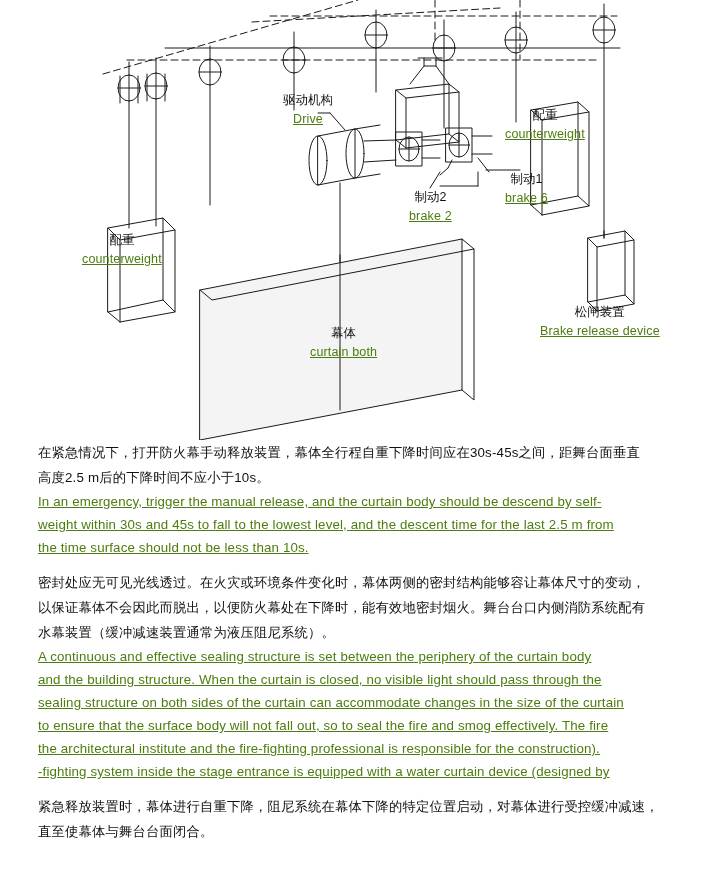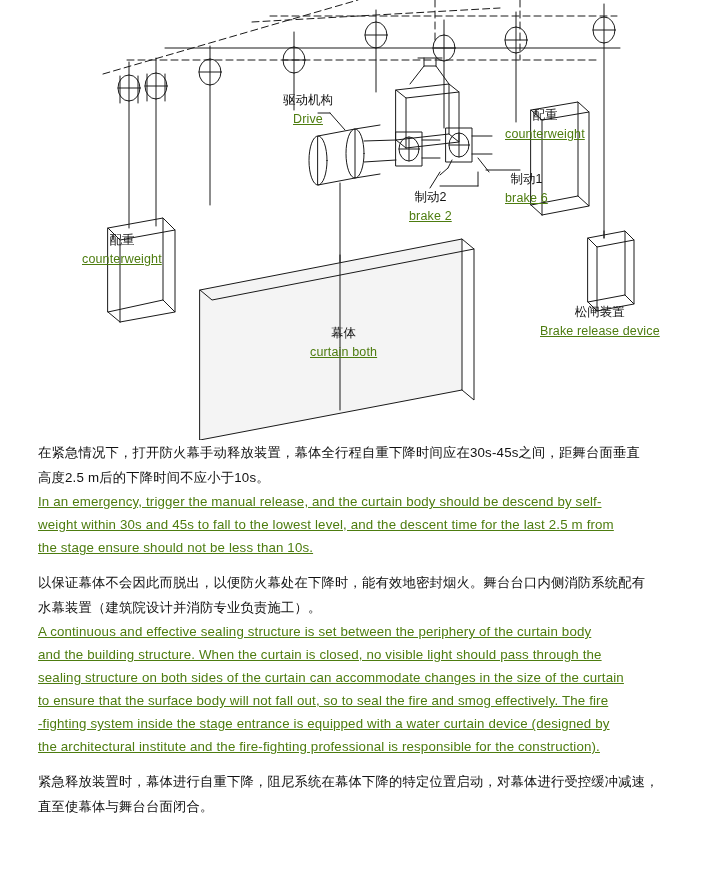--- a/index.html
+++ b/index.html
@@ -267,34 +267,35 @@
     </div>
   </div>
 
   <div id="textbody">
 
     <div>
       <p class="zh">在紧急情况下，打开防火幕手动释放装置，幕体全行程自重下降时间应在30s-45s之间，距舞台面垂直</p>
       <p class="zh">高度2.5 m后的下降时间不应小于10s。</p>
       <p class="en">In an emergency, trigger the manual release, and the curtain body should be descend by self-</p>
       <p class="en">weight within 30s and 45s to fall to the lowest level, and the descent time for the last 2.5 m from</p>
-      <p class="en"> the stage ensure should not be less than 10s.</p>
+      <p class="en"> the time surface should not be less than 10s.</p>
     </div>
 
     <div class="para-gap"></div>
 
     <div>
+      <p class="zh">密封处应无可见光线透过。在火灾或环境条件变化时，幕体两侧的密封结构能够容让幕体尺寸的变动，</p>
       <p class="zh">以保证幕体不会因此而脱出，以便防火幕处在下降时，能有效地密封烟火。舞台台口内侧消防系统配有</p>
-      <p class="zh">水幕装置（建筑院设计并消防专业负责施工）。</p>
+      <p class="zh">水幕装置（缓冲减速装置通常为液压阻尼系统）。</p>
       <p class="en">A continuous and effective sealing structure is set between the periphery of the curtain body</p>
       <p class="en">and the building structure. When the curtain is closed, no visible light should pass through the</p>
       <p class="en">sealing structure on both sides of the curtain can accommodate changes in the size of the curtain</p>
       <p class="en"> to ensure that the surface body will not fall out, so to seal the fire and smog effectively. The fire</p>
+      <p class="en"> the architectural institute and the fire-fighting professional is responsible for the construction).</p>
       <p class="en">-fighting system inside the stage entrance is equipped with a water curtain device (designed by</p>
-      <p class="en"> the architectural institute and the fire-fighting professional is responsible for the construction).</p>
     </div>
 
     <div class="para-gap"></div>
 
     <div>
       <p class="zh">紧急释放装置时，幕体进行自重下降，阻尼系统在幕体下降的特定位置启动，对幕体进行受控缓冲减速，</p>
       <p class="zh">直至使幕体与舞台台面闭合。</p>
     </div>
 
   </div>

